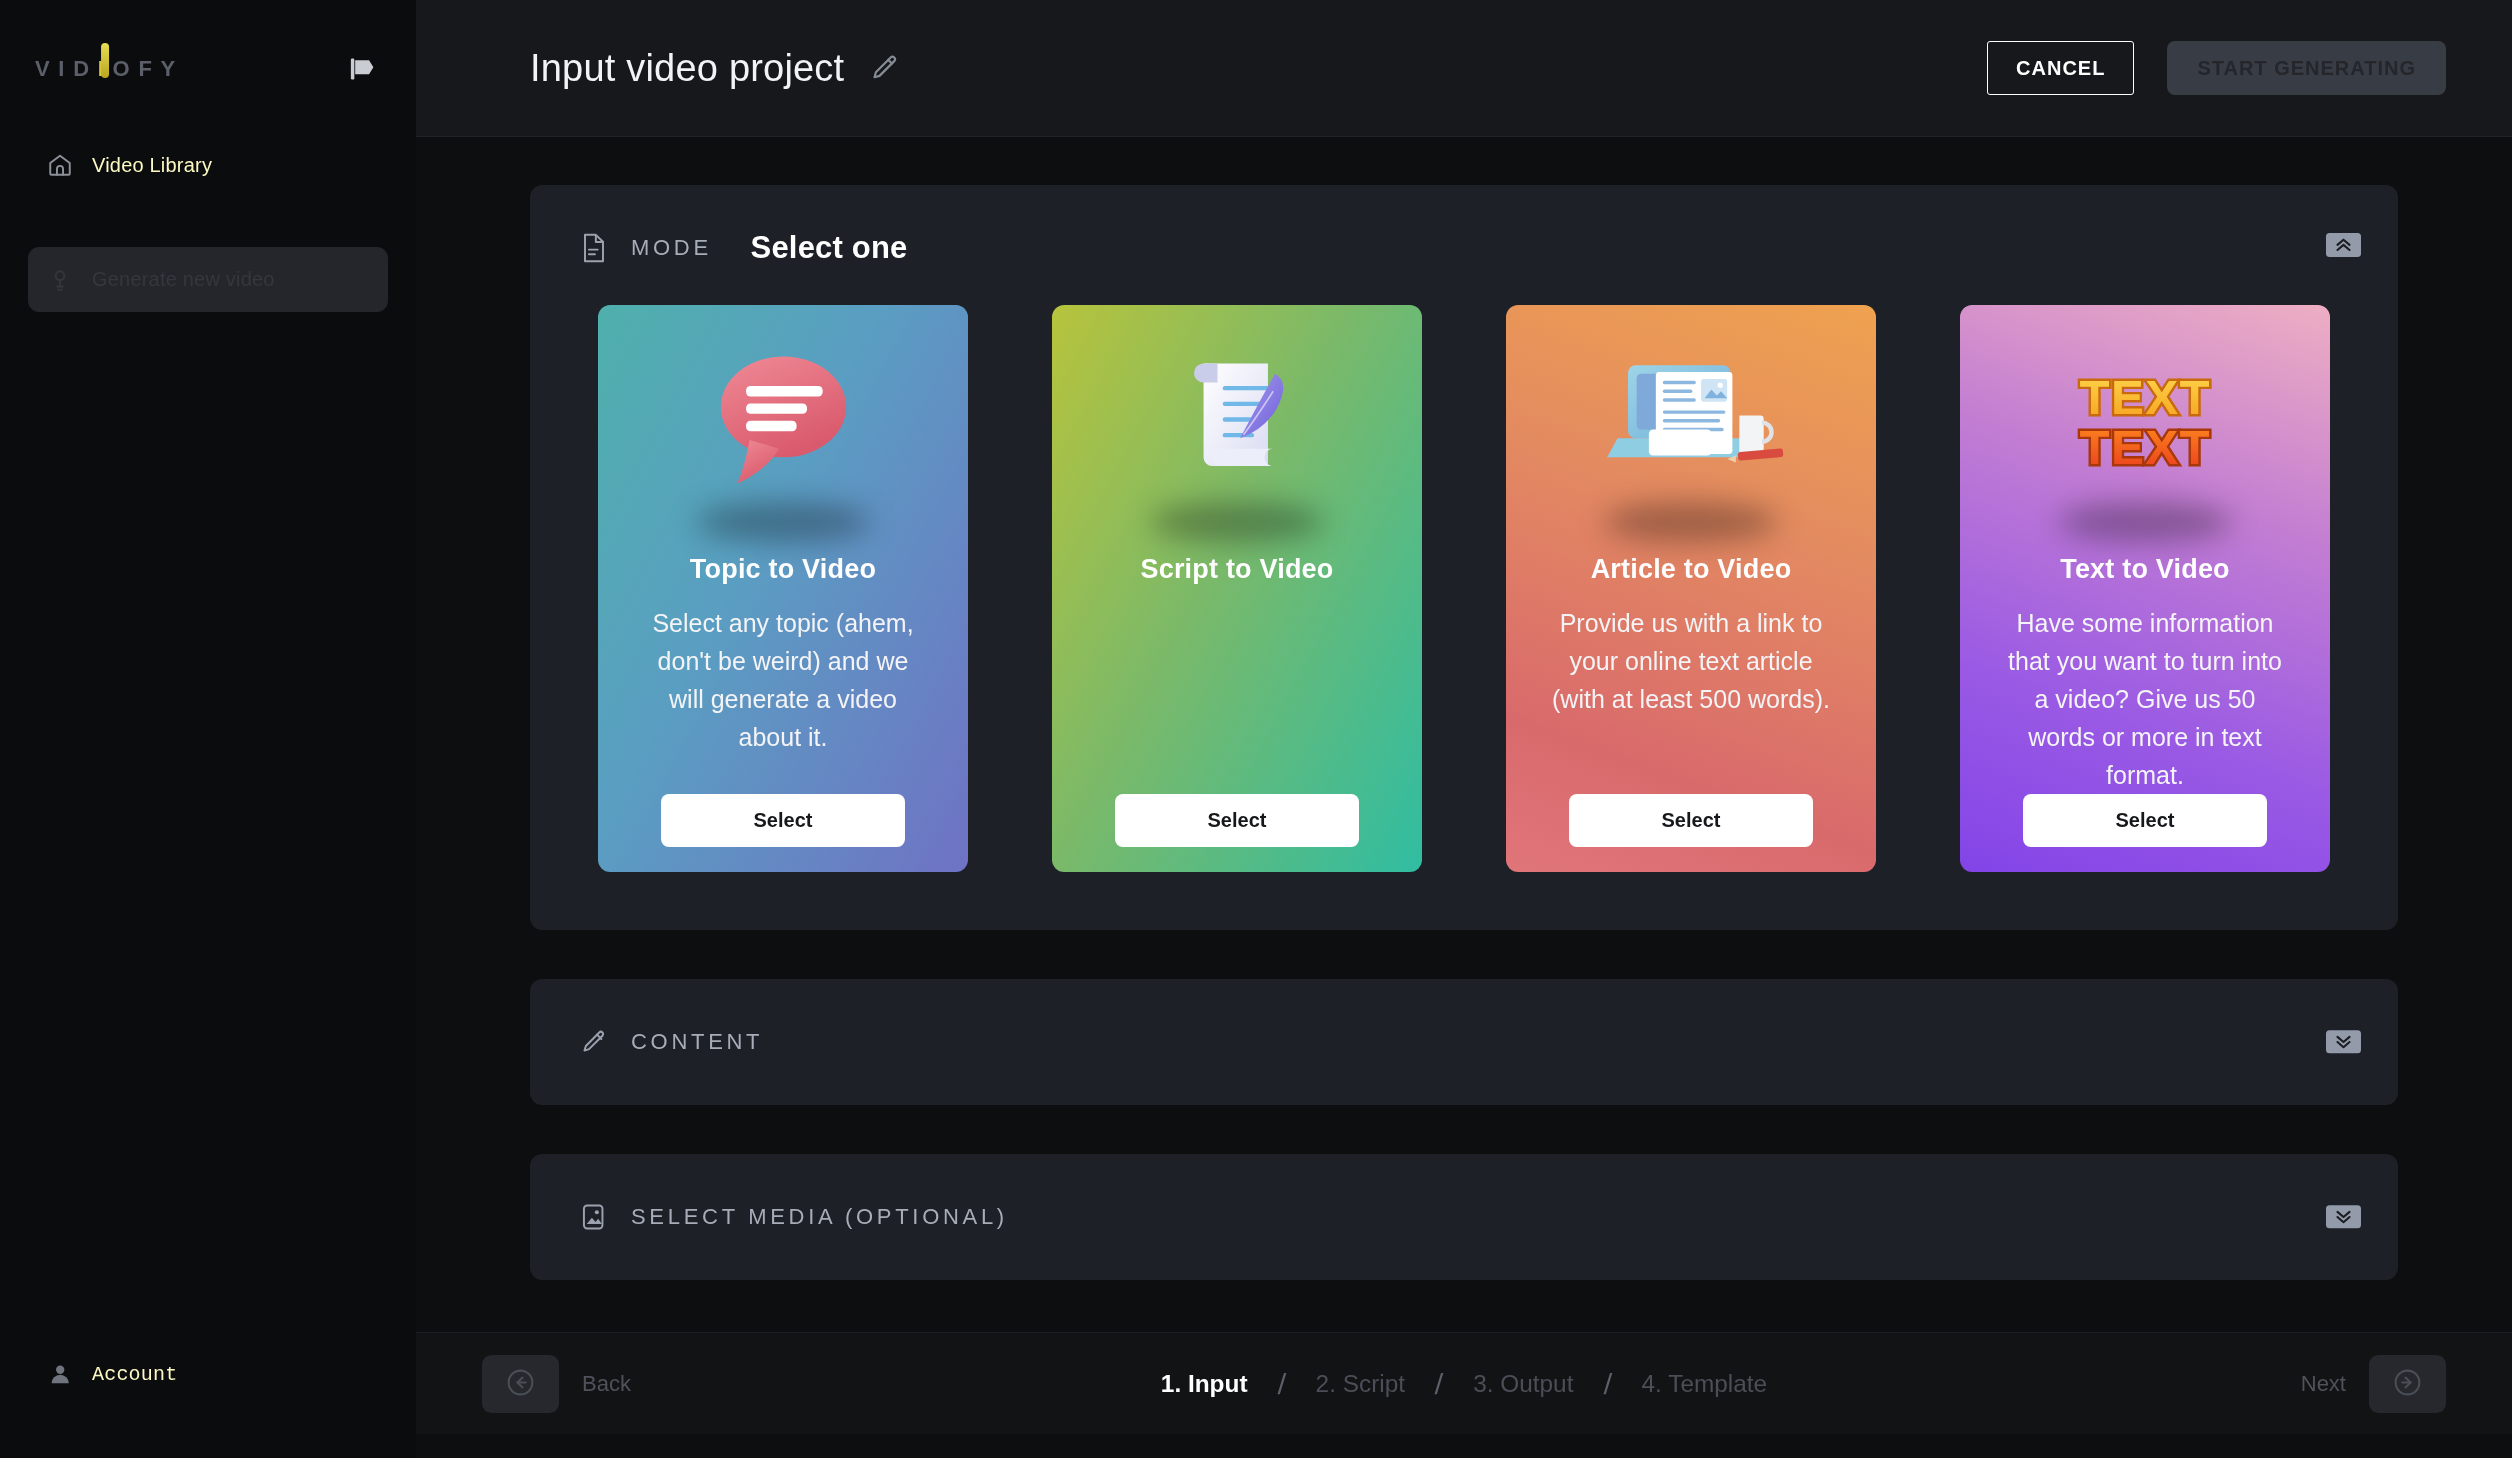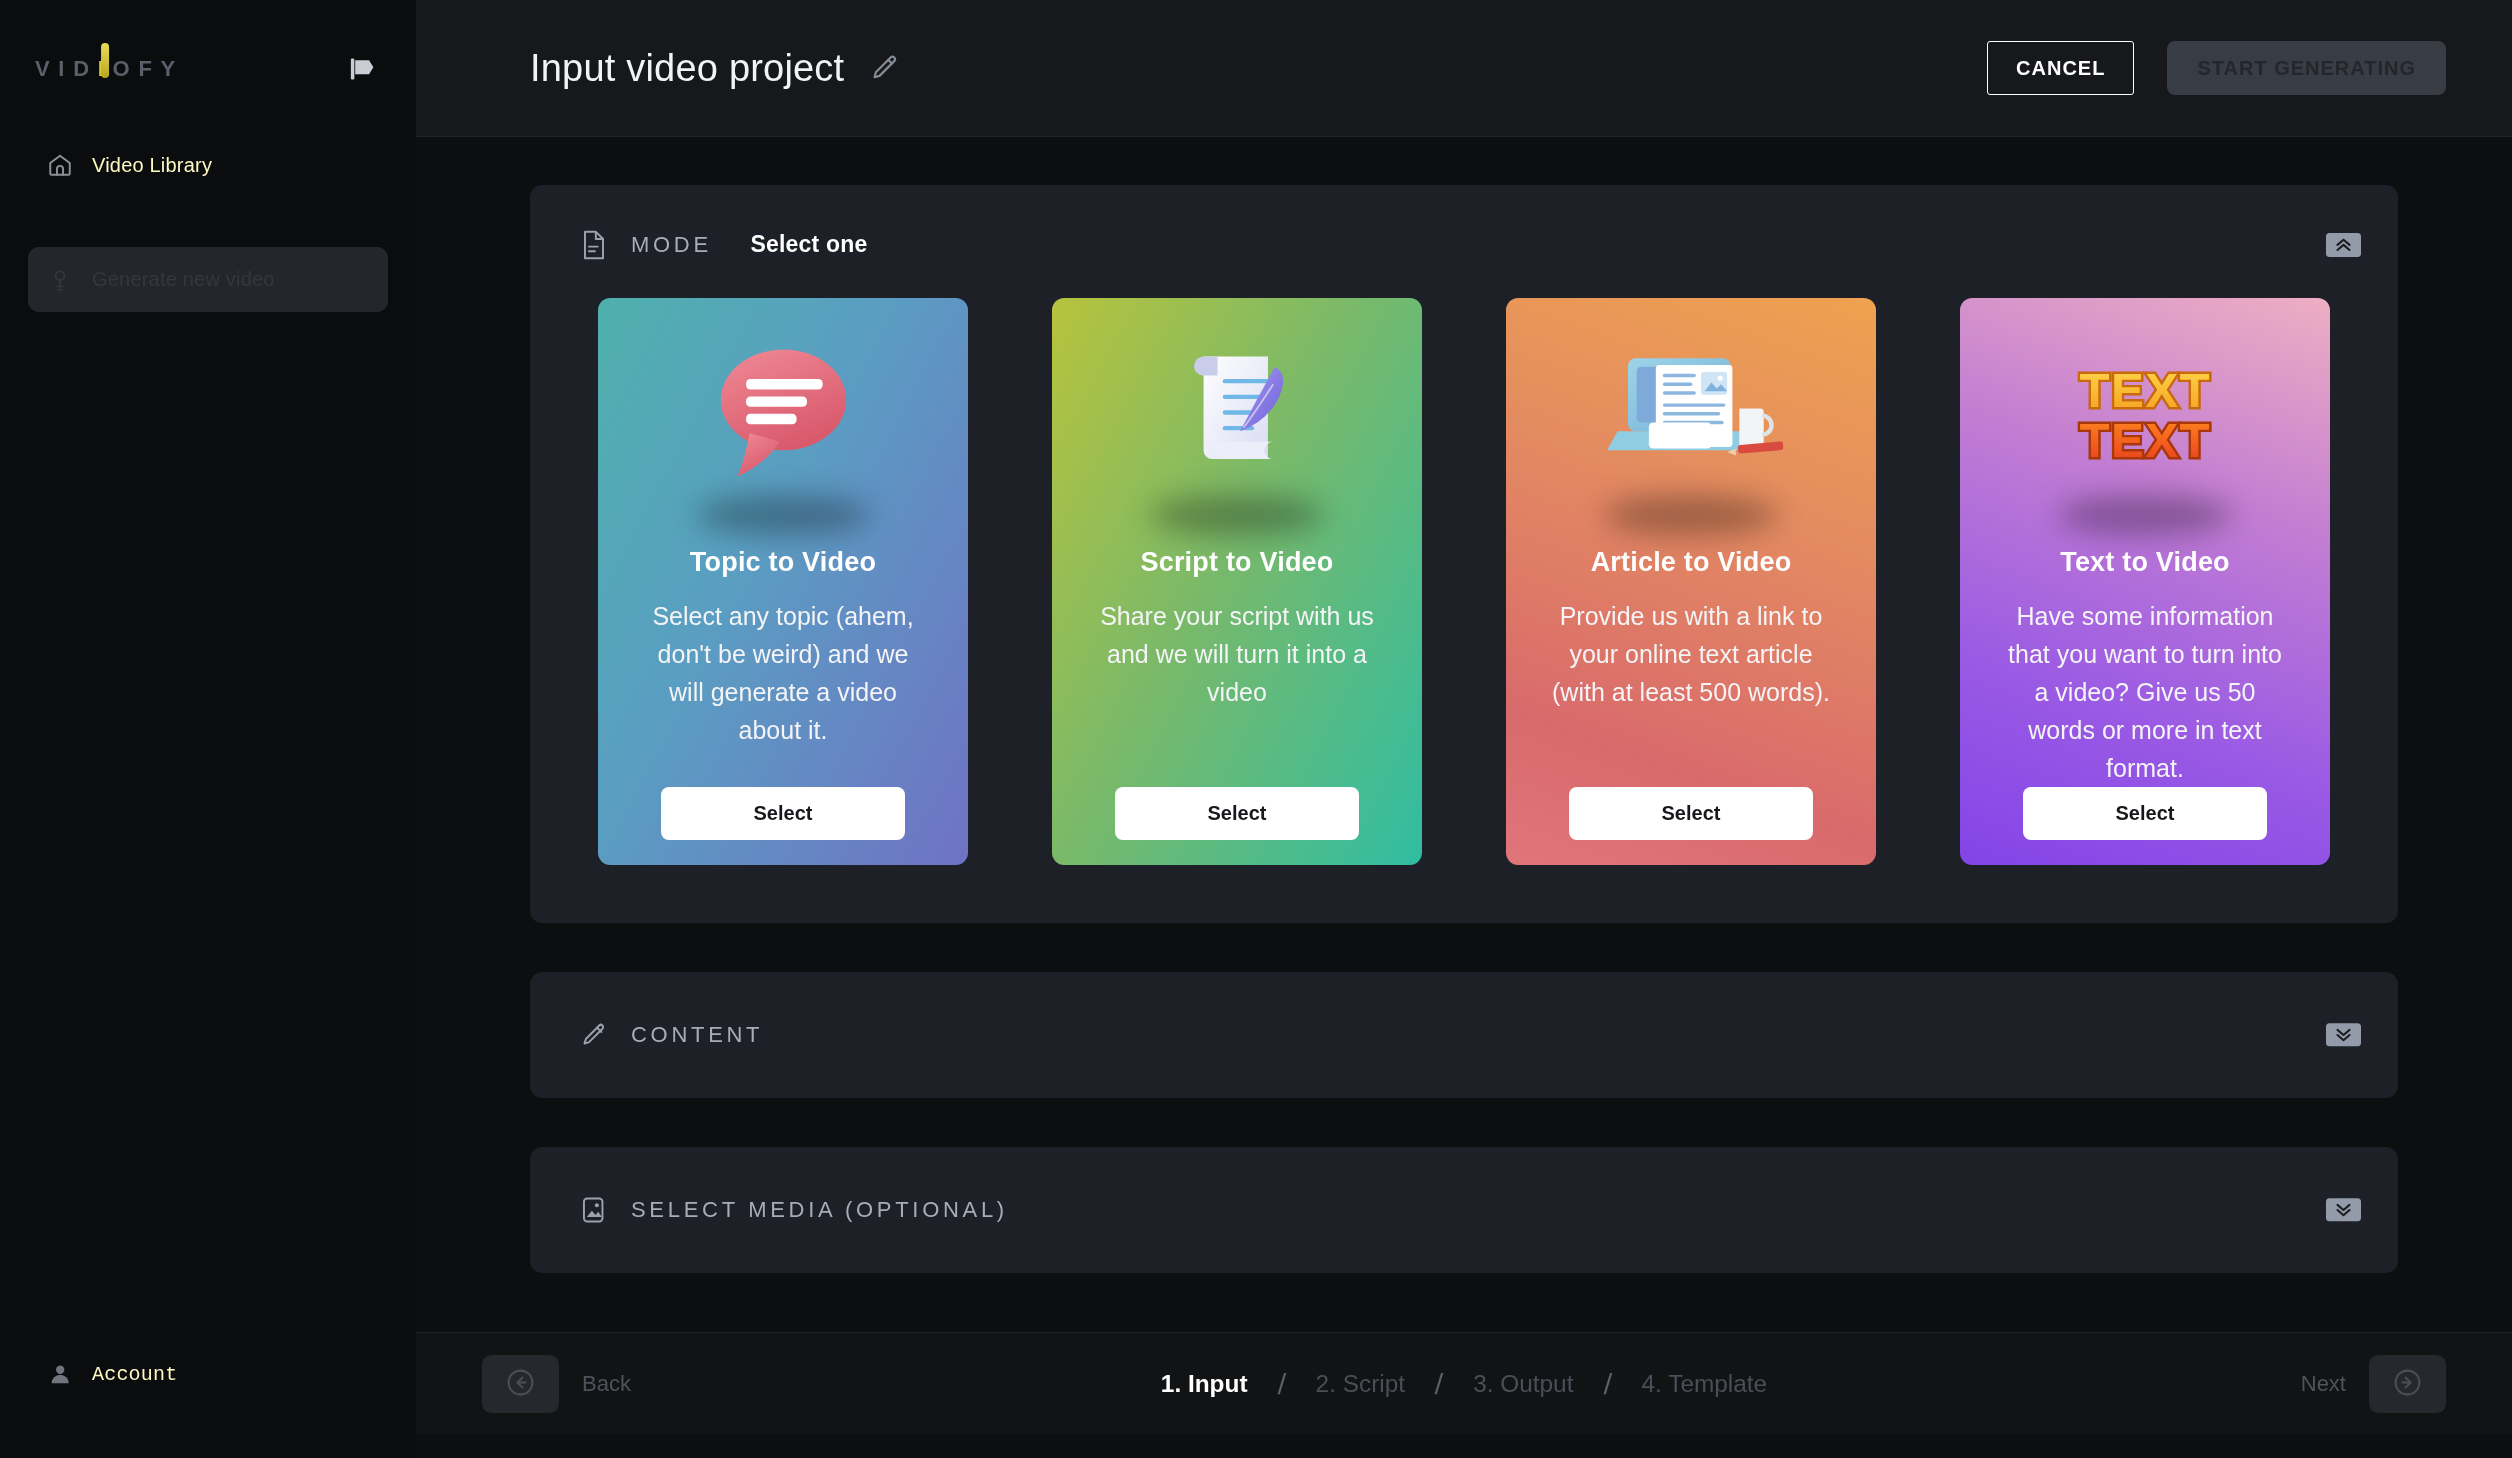--- a/index.html
+++ b/index.html
@@ -98,21 +98,21 @@
   .panel-head{
     display:flex;align-items:center;
     padding:45px 49px 0 49px;
     gap:23px;
   }
   .panel.collapsed .panel-head{padding:16px 49px;height:126px;}
   .sec-icon{width:29px;height:29px;display:flex;align-items:center;justify-content:center;flex:none;}
   .sec-label{
     font-size:22px;letter-spacing:3.7px;color:#a7adb8;font-weight:400;
   }
-  .sec-value{font-size:23px;color:#ffffff;font-weight:700;margin-left:15.7px;letter-spacing:0.2px;}
+  .sec-value{font-size:31px;color:#ffffff;font-weight:700;margin-left:15.7px;letter-spacing:0.2px;}
   .collapse-btn{
     position:absolute;right:37px;top:50%;transform:translateY(-50%);
     width:35px;height:23.6px;border-radius:3.5px;background:#939bab;
     display:flex;align-items:center;justify-content:center;cursor:pointer;border:none;
   }
   .panel.expanded .collapse-btn{top:48px;transform:none;}
 
   
   .cards{
     display:flex;gap:84px;
@@ -321,21 +321,20 @@
                 <rect x="88" y="46" width="54" height="5" rx="2.5" fill="#6fb8e8"></rect>
                 <rect x="88" y="64" width="48" height="5" rx="2.5" fill="#6fb8e8"></rect>
                 <rect x="88" y="82" width="44" height="5" rx="2.5" fill="#6fb8e8"></rect>
                 <rect x="88" y="100" width="36" height="5" rx="2.5" fill="#6fb8e8"></rect>
                 <path d="M76 118 h70 a10 10 0 0 0 0 20 H86 a10 10 0 0 1-10-10 Z" fill="#eceef9"></path>
                 <path d="M148 32 q18 10 2 40 q-14 24 -42 34 q20 -38 40 -74 Z" fill="url(#qu)"></path>
                 <path d="M112 102 q16 -22 34 -50" stroke="#ffffff" stroke-width="2" fill="none" opacity=".55"></path>
               </svg>
             </div>
             <div class="card-title">Script to Video</div>
-            <div class="card-desc">Share your script with us and we will turn it into a video</div>
             <button class="card-select">Select</button>
           </div>
 
           <div class="card c3">
             <div class="card-art">
               <div class="shadow"></div>
               <svg width="201" height="174" viewBox="0 0 230 200">
                 <defs>
                   <linearGradient id="lap" x1="0" y1="0" x2="1" y2="1">
                     <stop offset="0" stop-color="#9fd4e8"></stop>

